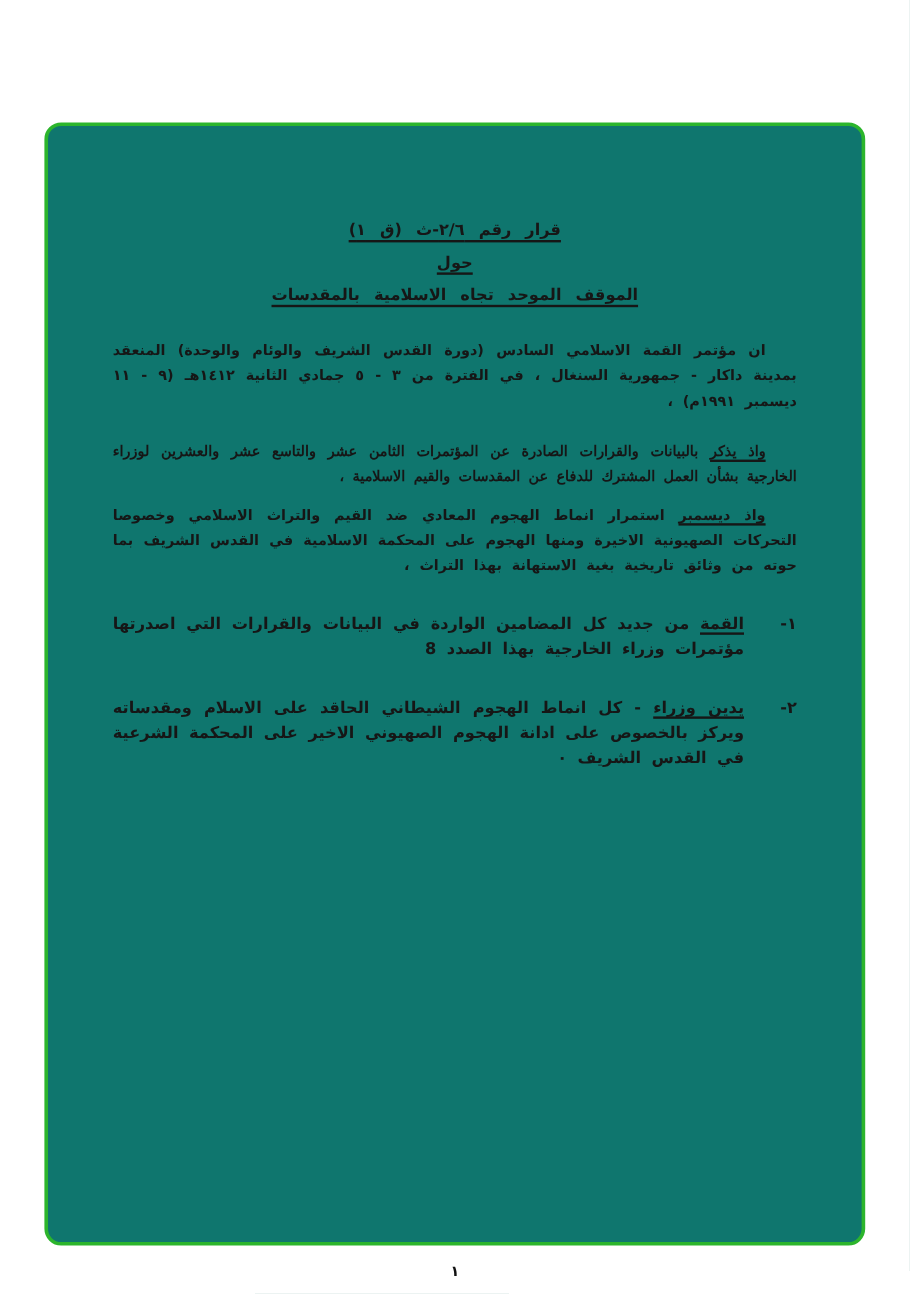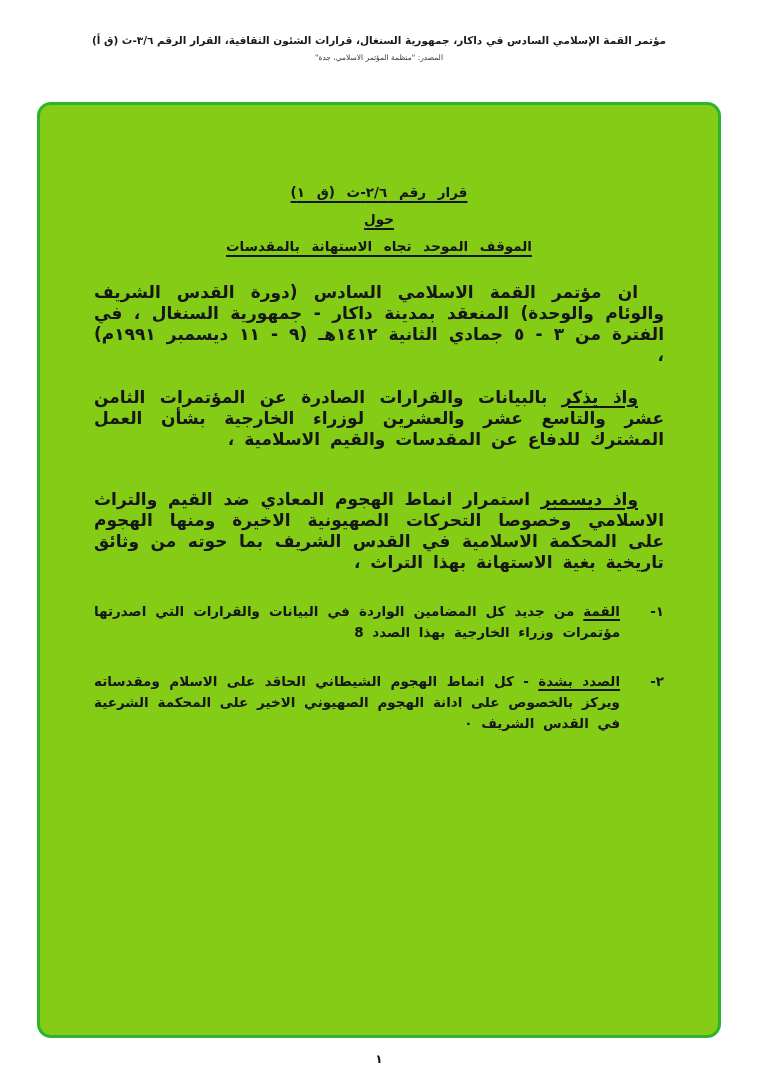--- a/index.html
+++ b/index.html
@@ -29,49 +29,49 @@
     margin-top: 7px;
     color: #3a3a3a;
     direction: rtl;
   }
   .green-box {
     position: absolute;
     left: 37px; top: 102px;
     width: 684px; height: 936px;
     border: 3px solid #2cb52c;
     border-radius: 14px;
-    background: #84cc16;
+    background: #0f766e;
   }
   .content {
     direction: rtl;
     padding: 74px 54px 0 54px;
     color: #161616;
     font-weight: bold;
   }
   .title-block {
     text-align: center;
     font-size: 13.5px;
     line-height: 27px;
     margin-bottom: 22px;
     word-spacing: 7px;
   }
   .t-line {
     text-decoration: underline;
     text-underline-offset: 4px;
     text-decoration-thickness: 1.5px;
   }
   .para {
-    font-size: 17px;
+    font-size: 12px;
     line-height: 21px;
     text-align: justify;
     text-indent: 26px;
     margin-bottom: 21px;
     word-spacing: 4px;
   }
-  .para-gap { margin-bottom: 39px; }
+  .para-gap { margin-bottom: 11px; font-family: Liberation Serif, serif; }
   .lead {
     text-decoration: underline;
     text-underline-offset: 3px;
     text-decoration-thickness: 1.5px;
   }
   .items { margin-top: 28px; }
   .item {
     display: flex;
     font-size: 13.5px;
     line-height: 21px;
@@ -87,32 +87,28 @@
     font-size: 12px;
     font-weight: bold;
     color: #111;
   }
 </style>
 </head>
 <body>
 
 <div class="page">
 
-  <header class="doc-header">
-    <div class="h1">مؤتمر القمة الإسلامي السادس في داكار، جمهورية السنغال، قرارات الشئون الثقافية، القرار الرقم ٣/٦-ث (ق أ)</div>
-    <div class="h2">المصدر: "منظمة المؤتمر الاسلامي، جدة"</div>
-  </header>
 
   <div class="green-box" style="border-color: rgb(44, 181, 44);">
     <div class="content">
 
       <div class="title-block">
         <div class="t-line">قرار رقم ٢/٦-ث (ق ١)</div>
         <div class="t-line">حول</div>
-        <div class="t-line">الموقف الموحد تجاه الاستهانة بالمقدسات</div>
+        <div class="t-line">الموقف الموحد تجاه الاسلامية بالمقدسات</div>
       </div>
 
       <p class="para">
         <span class="lead"></span>
         <span>ان مؤتمر القمة الاسلامي السادس (دورة القدس الشريف والوئام والوحدة) المنعقد بمدينة داكار - جمهورية السنغال ، في الفترة من ٣ - ٥ جمادي الثانية ١٤١٢هـ (٩ - ١١ ديسمبر ١٩٩١م) ،</span>
       </p>
 
 
       <p class="para para-gap">
         <span class="lead">واذ يذكر</span>
@@ -130,21 +126,21 @@
           <span class="num">١-</span>
           <span class="itext">
             <span class="lead">القمة</span>
             <span>من جديد كل المضامين الواردة في البيانات والقرارات التي اصدرتها مؤتمرات وزراء الخارجية بهذا الصدد 8</span>
           </span>
         </div>
 
         <div class="item">
           <span class="num">٢-</span>
           <span class="itext">
-            <span class="lead">الصدد بشدة</span>
+            <span class="lead">يدين وزراء</span>
             <span>- كل انماط الهجوم الشيطاني الحاقد على الاسلام ومقدساته ويركز بالخصوص على ادانة الهجوم الصهيوني الاخير على المحكمة الشرعية في القدس الشريف ٠</span>
           </span>
         </div>
 
       </div>
 
     </div>
   </div>
 
   <div class="page-number">١</div>

